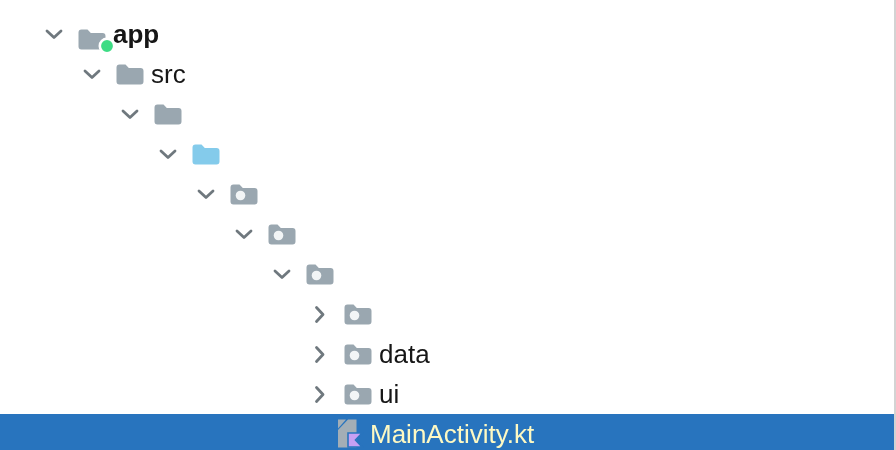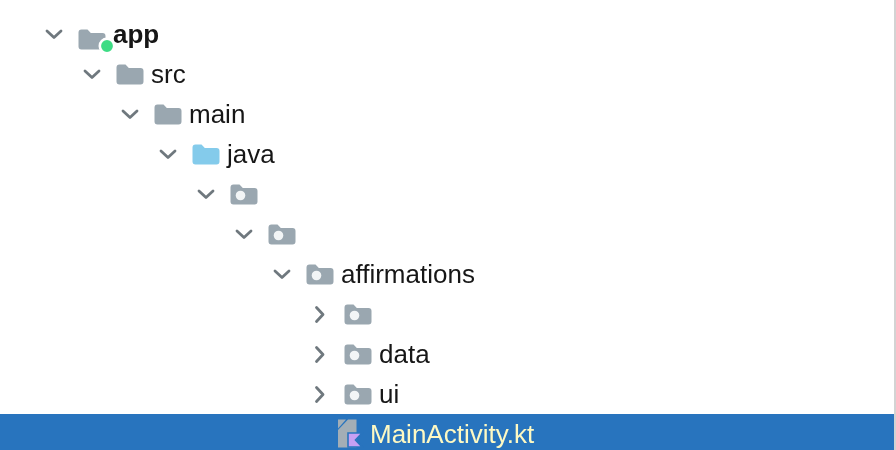--- a/index.html
+++ b/index.html
@@ -104,35 +104,33 @@
       <span class="chev">
         <svg width="18" height="13" viewBox="0 0 18 13">
             <use href="#chev-down"></use>
           </svg>
       </span>
       <span class="icon">
         <svg width="28" height="34" viewBox="0 0 28 34">
             <use href="#folder-shape" transform="translate(0,5)" fill="#9AA7B0"></use>
           </svg>
       </span>
-      <span class="label">main</span>
     </div>
 
     <div class="row d3">
       <span class="chev">
         <svg width="18" height="13" viewBox="0 0 18 13">
             <use href="#chev-down"></use>
           </svg>
       </span>
       <span class="icon">
         <svg width="28" height="34" viewBox="0 0 28 34">
             <use href="#folder-shape" transform="translate(0,5)" fill="#84CBEB"></use>
           </svg>
       </span>
-      <span class="label">java</span>
     </div>
 
     <div class="row d4">
       <span class="chev">
         <svg width="18" height="13" viewBox="0 0 18 13">
             <use href="#chev-down"></use>
           </svg>
       </span>
       <span class="icon">
         <svg width="28" height="34" viewBox="0 0 28 34">
@@ -161,21 +159,20 @@
         <svg width="18" height="13" viewBox="0 0 18 13">
             <use href="#chev-down"></use>
           </svg>
       </span>
       <span class="icon">
         <svg width="28" height="34" viewBox="0 0 28 34">
           <use href="#folder-shape" transform="translate(0,5)" fill="#9AA7B0"></use>
           <circle cx="10.5" cy="18.5" r="4.8" fill="#F2F5F6"></circle>
         </svg>
       </span>
-      <span class="label">affirmations</span>
     </div>
 
     <div class="row d7">
       <span class="chev collapsed">
         <svg width="18" height="13" viewBox="0 0 18 13">
             <use href="#chev-down"></use>
           </svg>
       </span>
       <span class="icon">
         <svg width="28" height="34" viewBox="0 0 28 34">

